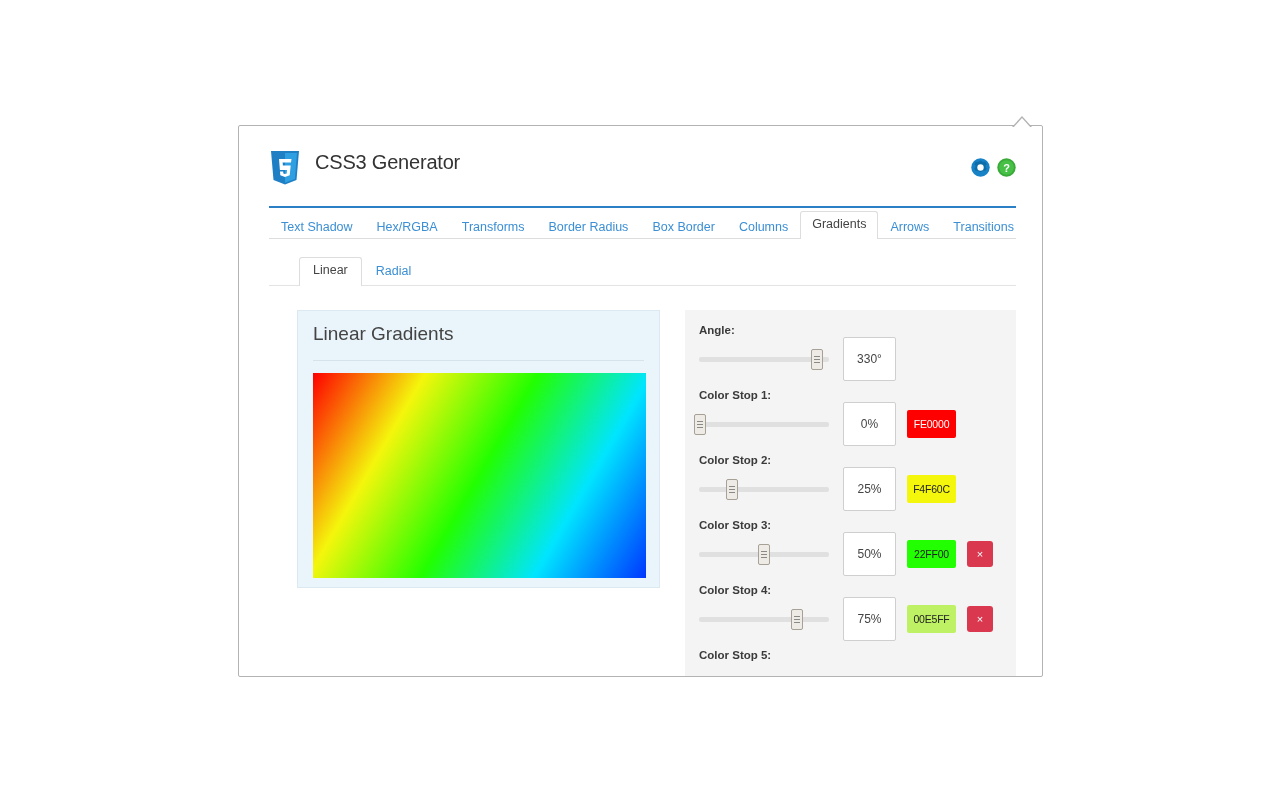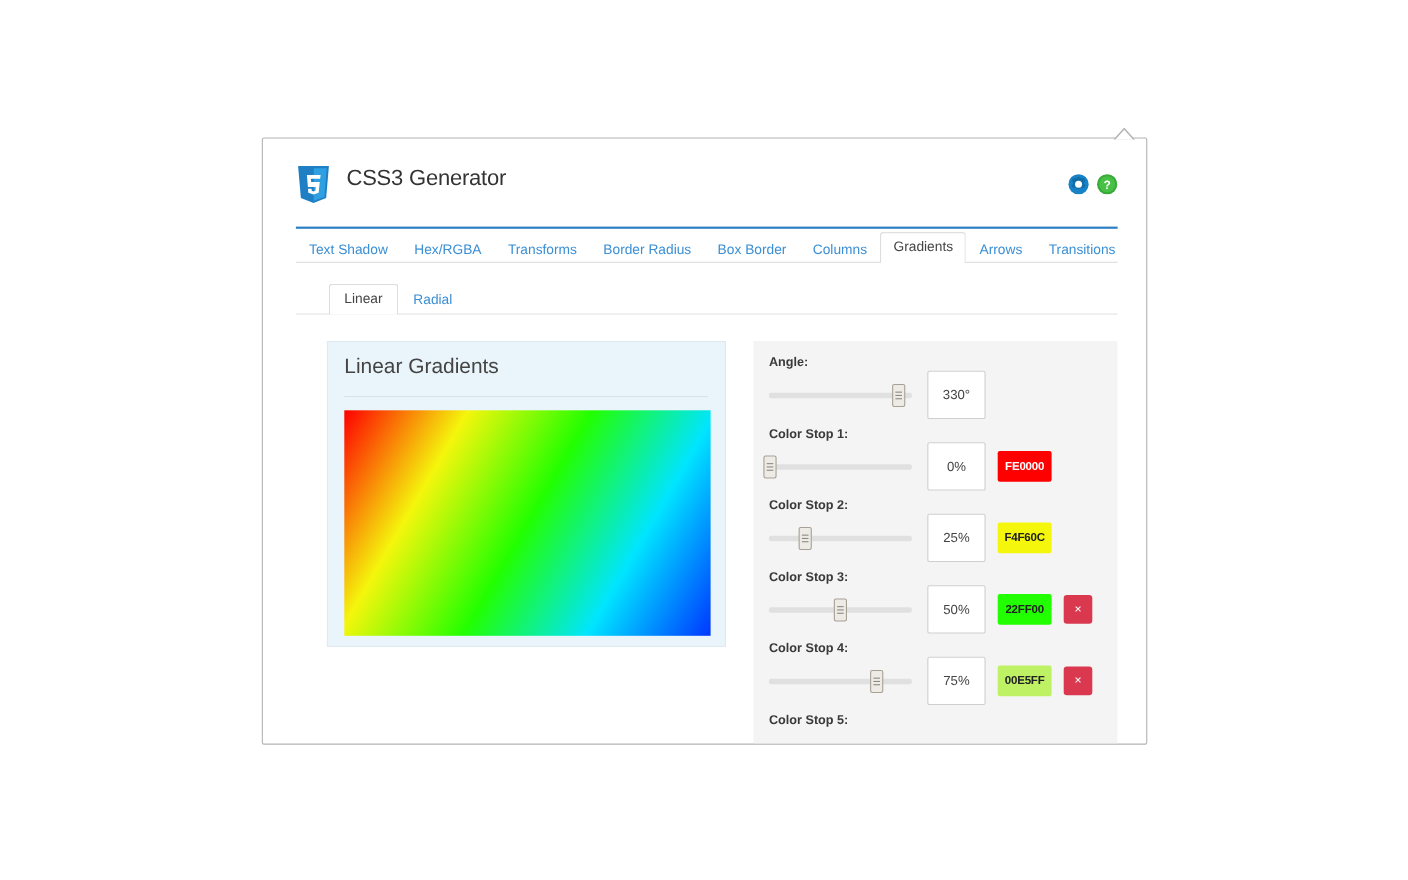--- a/index.html
+++ b/index.html
@@ -97,21 +97,21 @@
     border-radius: 3px 3px 0 0;
     padding-bottom: 9px;
   }
 
   
   .subtabs {
     position: absolute;
     left: 30px; right: 26px; top: 130px;
     height: 30px;
     border-bottom: 1px solid #e3e3e3;
-    display: flex; align-items: flex-end;
+    display: flex; align-items: center;
     padding-left: 30px;
   }
   .subtab {
     font-size: 12.5px;
     color: #3b8fd4;
     padding: 6px 13px 8px 13px;
     line-height: 1;
     cursor: pointer;
     border: 1px solid transparent;
     border-bottom: none;
@@ -223,21 +223,21 @@
     font-family: "Liberation Sans", sans-serif;
     padding: 0;
   }
 
   .color-chip {
     width: 49px; height: 28px;
     margin-left: 11px;
     border: none;
     border-radius: 2px;
     font-size: 10.5px;
-    font-weight: bold;
+    font-weight: normal;
     font-family: "Liberation Sans", sans-serif;
     letter-spacing: -0.2px;
     cursor: pointer;
     padding: 0;
   }
 
   .del-btn {
     width: 26px; height: 26px;
     margin-left: 11px;
     background: #d9384f;

